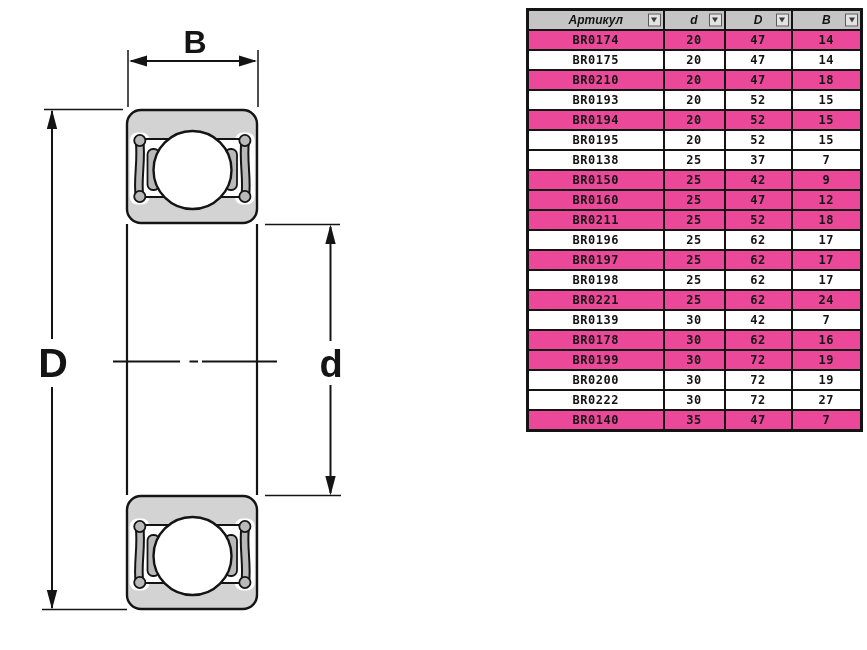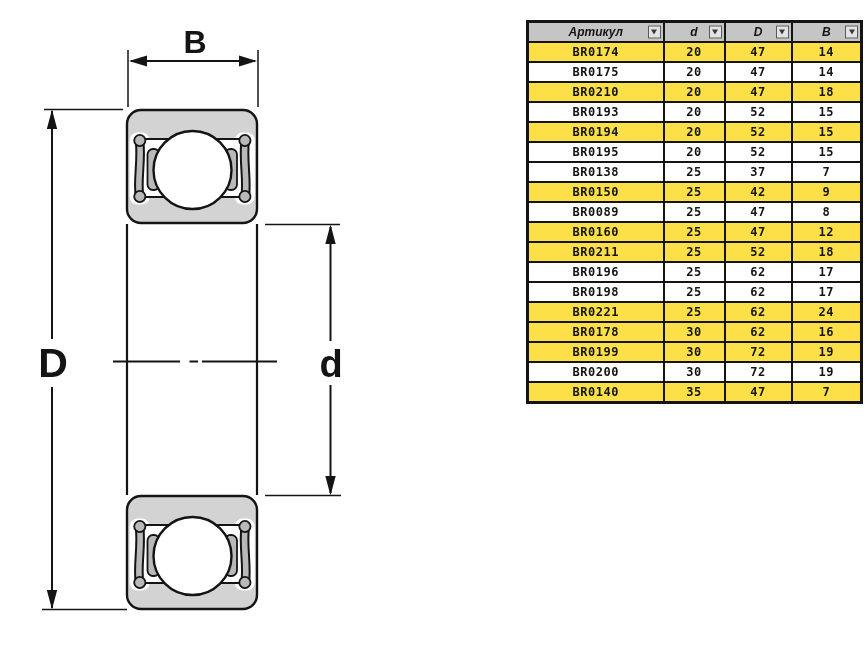--- a/index.html
+++ b/index.html
@@ -4,26 +4,26 @@
 <style>
   html,body{margin:0;padding:0;}
   body{
     width:867px;height:650px;position:relative;background:#ffffff;
     font-family:"Liberation Sans",sans-serif;overflow:hidden;
   }
   
   .diagram{position:absolute;left:0;top:0;}
   .dim-text{font-family:"Liberation Sans",sans-serif;font-weight:bold;fill:#141414;text-anchor:middle;}
   
-  .datatable{position:absolute;left:526px;top:20px;}
+  .datatable{position:absolute;left:526px;top:8px;}
   table{border-collapse:collapse;table-layout:fixed;width:334px;border:3px solid #141414;}
   th,td{border:2px solid #141414;height:18px;line-height:18px;padding:0;text-align:center;vertical-align:middle;overflow:hidden;box-sizing:content-box;}
   th{background:#c5c5c5;font-style:italic;font-weight:bold;font-size:12px;font-family:"Liberation Sans",sans-serif;color:#141414;position:relative;}
   td{font-family:"DejaVu Sans Mono","Liberation Mono",monospace;font-weight:bold;font-size:12px;color:#141414;background:#ffffff;letter-spacing:0.5px;}
-  tr.striped td{background:#fde047;}
+  tr.striped td{background:#ec4899;}
   .c0{width:136px}.c1{width:61px}.c2{width:67px}.c3{width:70px}
   .filter-btn{
     position:absolute;right:2px;top:50%;transform:translateY(-50%);
     width:13px;height:13px;background:#e3e3e3;border:1px solid #5a5a5a;
     display:flex;align-items:center;justify-content:center;box-sizing:border-box;cursor:pointer;
   }
   .tri{width:0;height:0;border-left:3.5px solid transparent;border-right:3.5px solid transparent;border-top:5px solid #3a3a3a;}
 </style>
 </head>
 <body>
@@ -171,73 +171,85 @@
           <td>25</td>
           <td>37</td>
           <td>7</td>
         </tr>
         <tr class="striped">
           <td>BR0150</td>
           <td>25</td>
           <td>42</td>
           <td>9</td>
         </tr>
-        <tr>
-          <td>BR0089</td>
-          <td>25</td>
-          <td>47</td>
-          <td>8</td>
-        </tr>
         <tr class="striped">
           <td>BR0160</td>
           <td>25</td>
           <td>47</td>
           <td>12</td>
         </tr>
         <tr class="striped">
           <td>BR0211</td>
           <td>25</td>
           <td>52</td>
           <td>18</td>
         </tr>
         <tr>
           <td>BR0196</td>
           <td>25</td>
           <td>62</td>
           <td>17</td>
         </tr>
+        <tr class="striped">
+          <td>BR0197</td>
+          <td>25</td>
+          <td>62</td>
+          <td>17</td>
+        </tr>
         <tr>
           <td>BR0198</td>
           <td>25</td>
           <td>62</td>
           <td>17</td>
         </tr>
         <tr class="striped">
           <td>BR0221</td>
           <td>25</td>
           <td>62</td>
           <td>24</td>
+        </tr>
+        <tr>
+          <td>BR0139</td>
+          <td>30</td>
+          <td>42</td>
+          <td>7</td>
         </tr>
         <tr class="striped">
           <td>BR0178</td>
           <td>30</td>
           <td>62</td>
           <td>16</td>
         </tr>
         <tr class="striped">
           <td>BR0199</td>
           <td>30</td>
           <td>72</td>
           <td>19</td>
         </tr>
         <tr>
           <td>BR0200</td>
           <td>30</td>
           <td>72</td>
           <td>19</td>
+        </tr>
+        <tr>
+          <td>BR0222</td>
+          <td>30</td>
+          <td>72</td>
+          <td>27</td>
         </tr>
         <tr class="striped">
           <td>BR0140</td>
           <td>35</td>
           <td>47</td>
           <td>7</td>
         </tr>
       </tbody>
   </table>
 </div>

